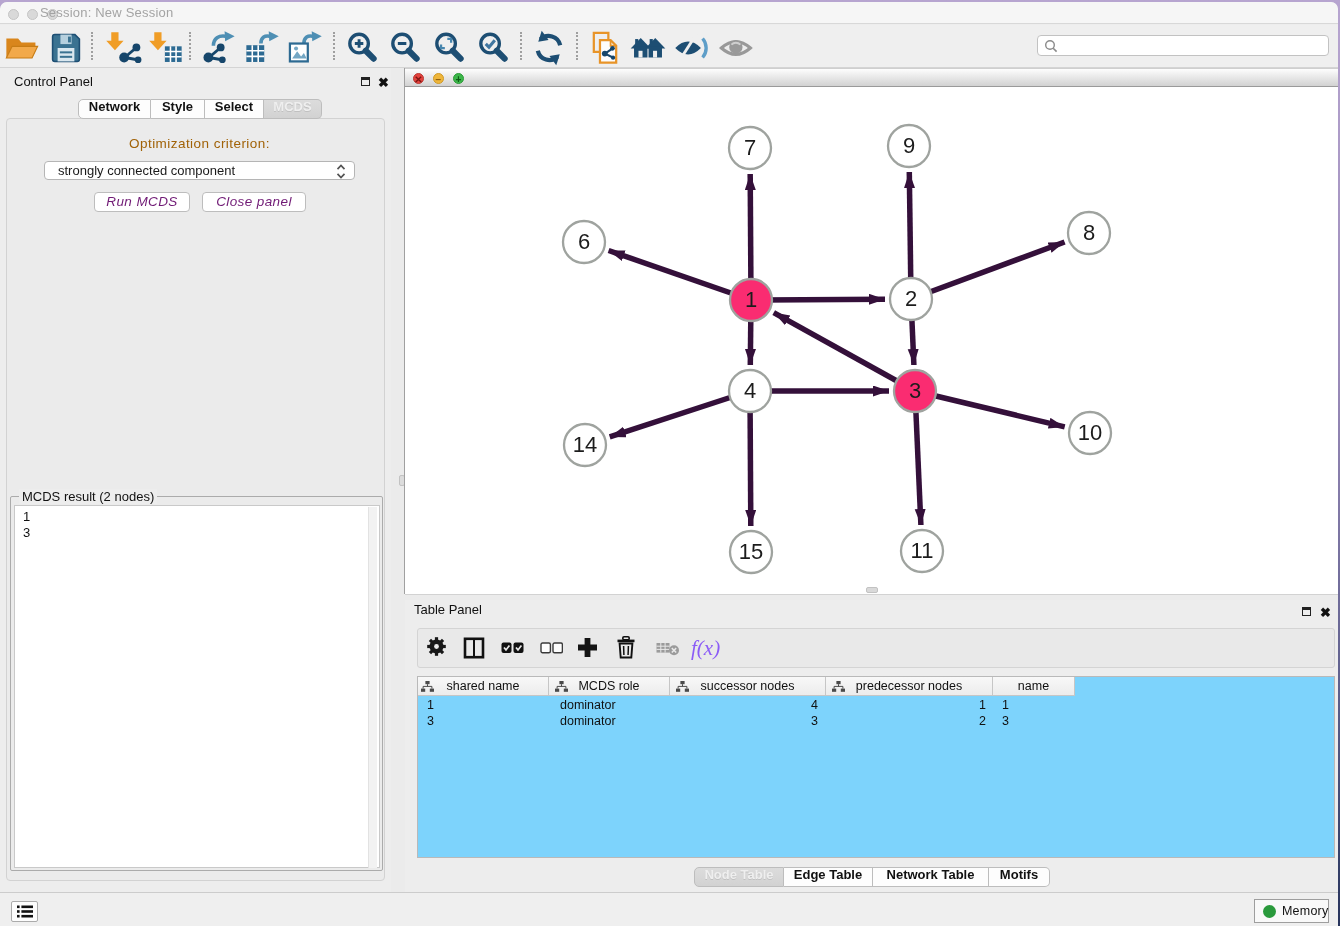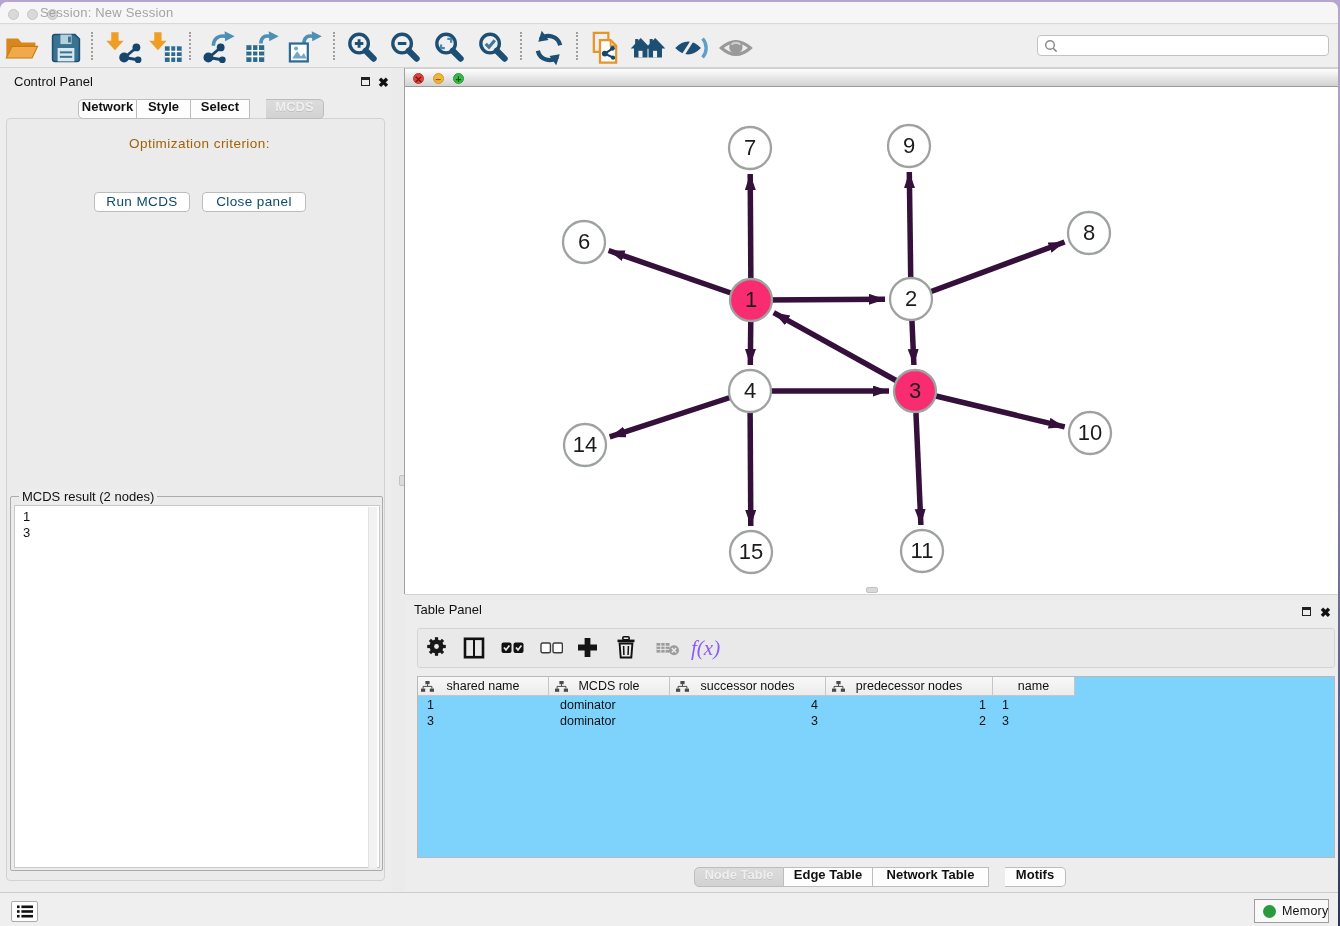--- a/index.html
+++ b/index.html
@@ -25,30 +25,30 @@
 
 #cpanel { position:absolute; left:0; top:66px; width:391px; height:824px; background:#ededed; }
 #cp-head { position:absolute; left:14px; top:0; height:28px; line-height:28px;
   font-size:13px; color:#111; }
 #cp-frame { position:absolute; left:6px; top:50px; width:379px; height:763px;
   background:#ebebeb; border:1px solid #d2d2d2; border-radius:4px; }
 .tabs { position:absolute; display:flex; }
 .tab { height:20px; line-height:13px; font-size:13px; font-weight:bold; color:#111;
   text-align:center; background:#fdfdfd; border:1px solid #bdbdbd; border-left:none; }
 .tab.first { border-left:1px solid #bdbdbd; border-radius:5px 0 0 5px; }
-.tab.last  { border-radius:0 5px 5px 0;margin-left:16px; }
+.tab.last  { border-radius:0 5px 5px 0; }
 .tab.sel { background:linear-gradient(#dcdcdc,#d2d2d2); color:#efefef;
   text-shadow:0 1px 0 #c0c0c0; }
 #opt-label { position:absolute; left:0; top:68px; width:399px; text-align:center;
   font-size:13.5px; letter-spacing:.45px; color:#a16207; }
 #dropdown { position:absolute; left:44px; top:93px; width:311px; height:19px;
   background:#fff; border:1px solid #b5b5b5; border-radius:4px;
   font-size:13px; line-height:18px; color:#1a1a1a; padding-left:13px; }
 .btn { position:absolute; height:20px; background:#fff; border:1px solid #bdbdbd;
-  border-radius:4px; font-size:13.5px; letter-spacing:.4px; line-height:17px; text-align:center; color:#0c4a6e; }
+  border-radius:4px; font-size:13.5px; letter-spacing:.4px; line-height:17px; text-align:center; color:#701a75;font-style:italic; }
 #fieldset { position:absolute; left:10px; top:428px; width:373px; height:375px;
   border:1px solid #ababab; border-radius:2px; }
 #fs-legend { position:absolute; left:8px; top:-8px; background:#ededed; padding:0 3px;
   font-size:13px; color:#111; }
 #fs-inner { position:absolute; left:3px; top:8px; width:366px; height:363px;
   background:#fff; border:1px solid #c9c9c9; font-size:13px; color:#111; }
 #fs-scroll { position:absolute; right:2px; top:1px; width:9px; height:361px;
   background:#f2f2f2; border-left:1px solid #e2e2e2; }
 
 #vsplit { position:absolute; left:391px; top:66px; width:14px; height:824px; background:#ebebeb; }
@@ -237,26 +237,31 @@
       </svg>
     </div>
   </div>
 
   <div id="cpanel">
     <div id="cp-head">Control Panel</div>
     <div class="float-ic" style="left:361px; top:9px;"></div>
     <div class="close-ic" style="left:378px; top:10px;">✖</div>
     <div id="cp-frame"></div>
     <div class="tabs" style="left:78px; top:31px;">
-      <div class="tab first" style="width:59px;">Network</div>
+      <div class="tab first" style="width:73px;">Network</div>
       <div class="tab" style="width:54px;">Style</div>
       <div class="tab" style="width:59px;">Select</div>
       <div class="tab last sel" style="width:58px;">MCDS</div>
     </div>
     <div id="opt-label">Optimization criterion:</div>
+    <div id="dropdown">strongly connected component
+      <svg width="10" height="15" style="position:absolute; right:8px; top:2px;" viewBox="0 0 10 15">
+        <path d="M1.5 5.2 L5 1.5 L8.5 5.2 M1.5 9.8 L5 13.5 L8.5 9.8" fill="none" stroke="#555" stroke-width="1.7"></path>
+      </svg>
+    </div>
     <div class="btn" style="left:94px; top:124px; width:96px;">Run MCDS</div>
     <div class="btn" style="left:202px; top:124px; width:104px;">Close panel</div>
     <div id="fieldset">
       <div id="fs-legend">MCDS result (2 nodes)</div>
       <div id="fs-inner">
           <div style="padding:3px 0 0 8px; line-height:16px;">1<br>3</div>
         <div id="fs-scroll"></div>
       </div>
     </div>
   </div>

